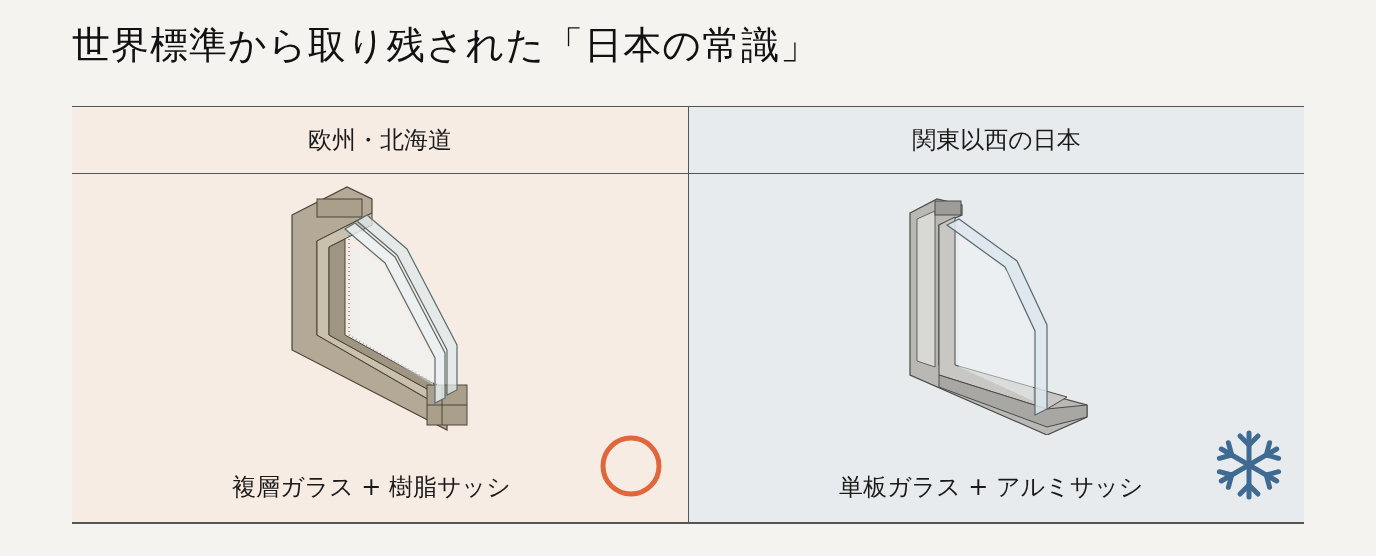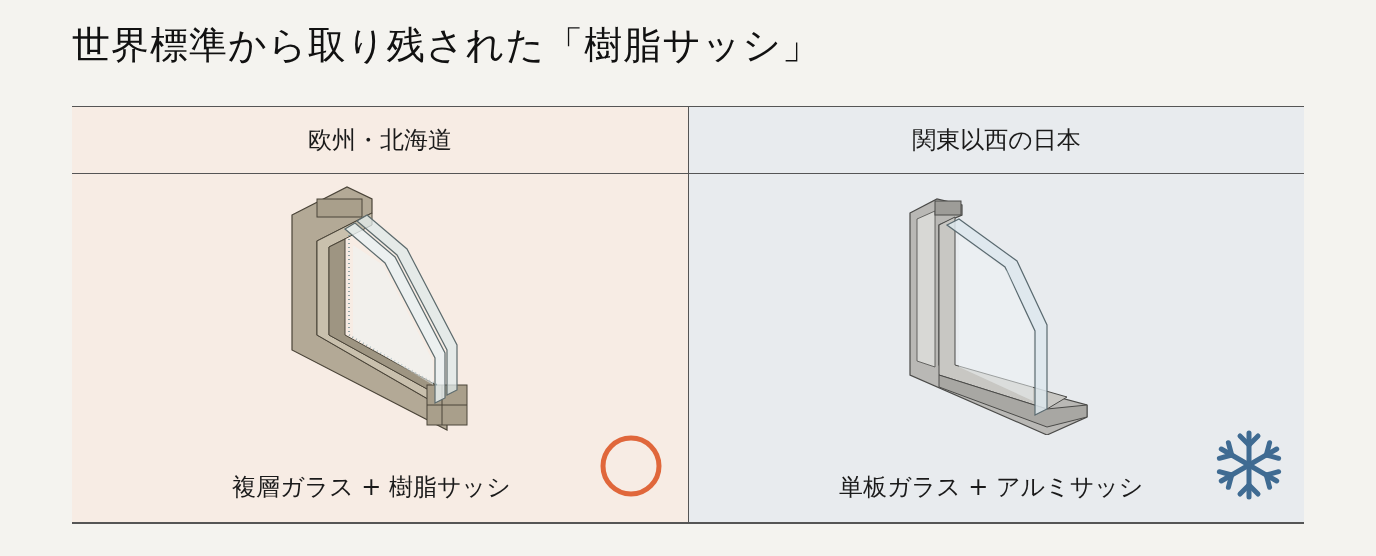--- a/index.html
+++ b/index.html
@@ -12,21 +12,21 @@
   .head{height:66px;border-bottom:1.5px solid #555;display:flex;align-items:center;justify-content:center;font-size:24px;font-weight:400;color:#1a1a1a;}
   .caption{position:absolute;top:364px;font-size:24px;color:#1a1a1a;white-space:nowrap;}
   .col.left .caption{left:160px;}
   .col.right .caption{left:150px;}
   .illus{position:absolute;}
   .mark{position:absolute;}
 </style>
 </head>
 <body>
 
-<div class="title">世界標準から取り残された「樹脂サッシ」</div>
+<div class="title">世界標準から取り残された「日本の常識」</div>
 
 <div class="table">
 
   <div class="col right">
     <div class="head">関東以西の日本</div>
 
     <svg class="illus" style="left:218px;top:88px;" width="190" height="240" viewBox="0 0 190 240">
 
       <polygon points="3,18 30,4 55,10 55,20 32,30 32,170 180,210 180,222 140,240 3,180" fill="#b9b8b5" stroke="#4a4a48" stroke-width="1.2"></polygon>
       <polygon points="10,24 28,16 28,172 10,166" fill="#d8d8d5" stroke="#4a4a48" stroke-width="0.8"></polygon>

